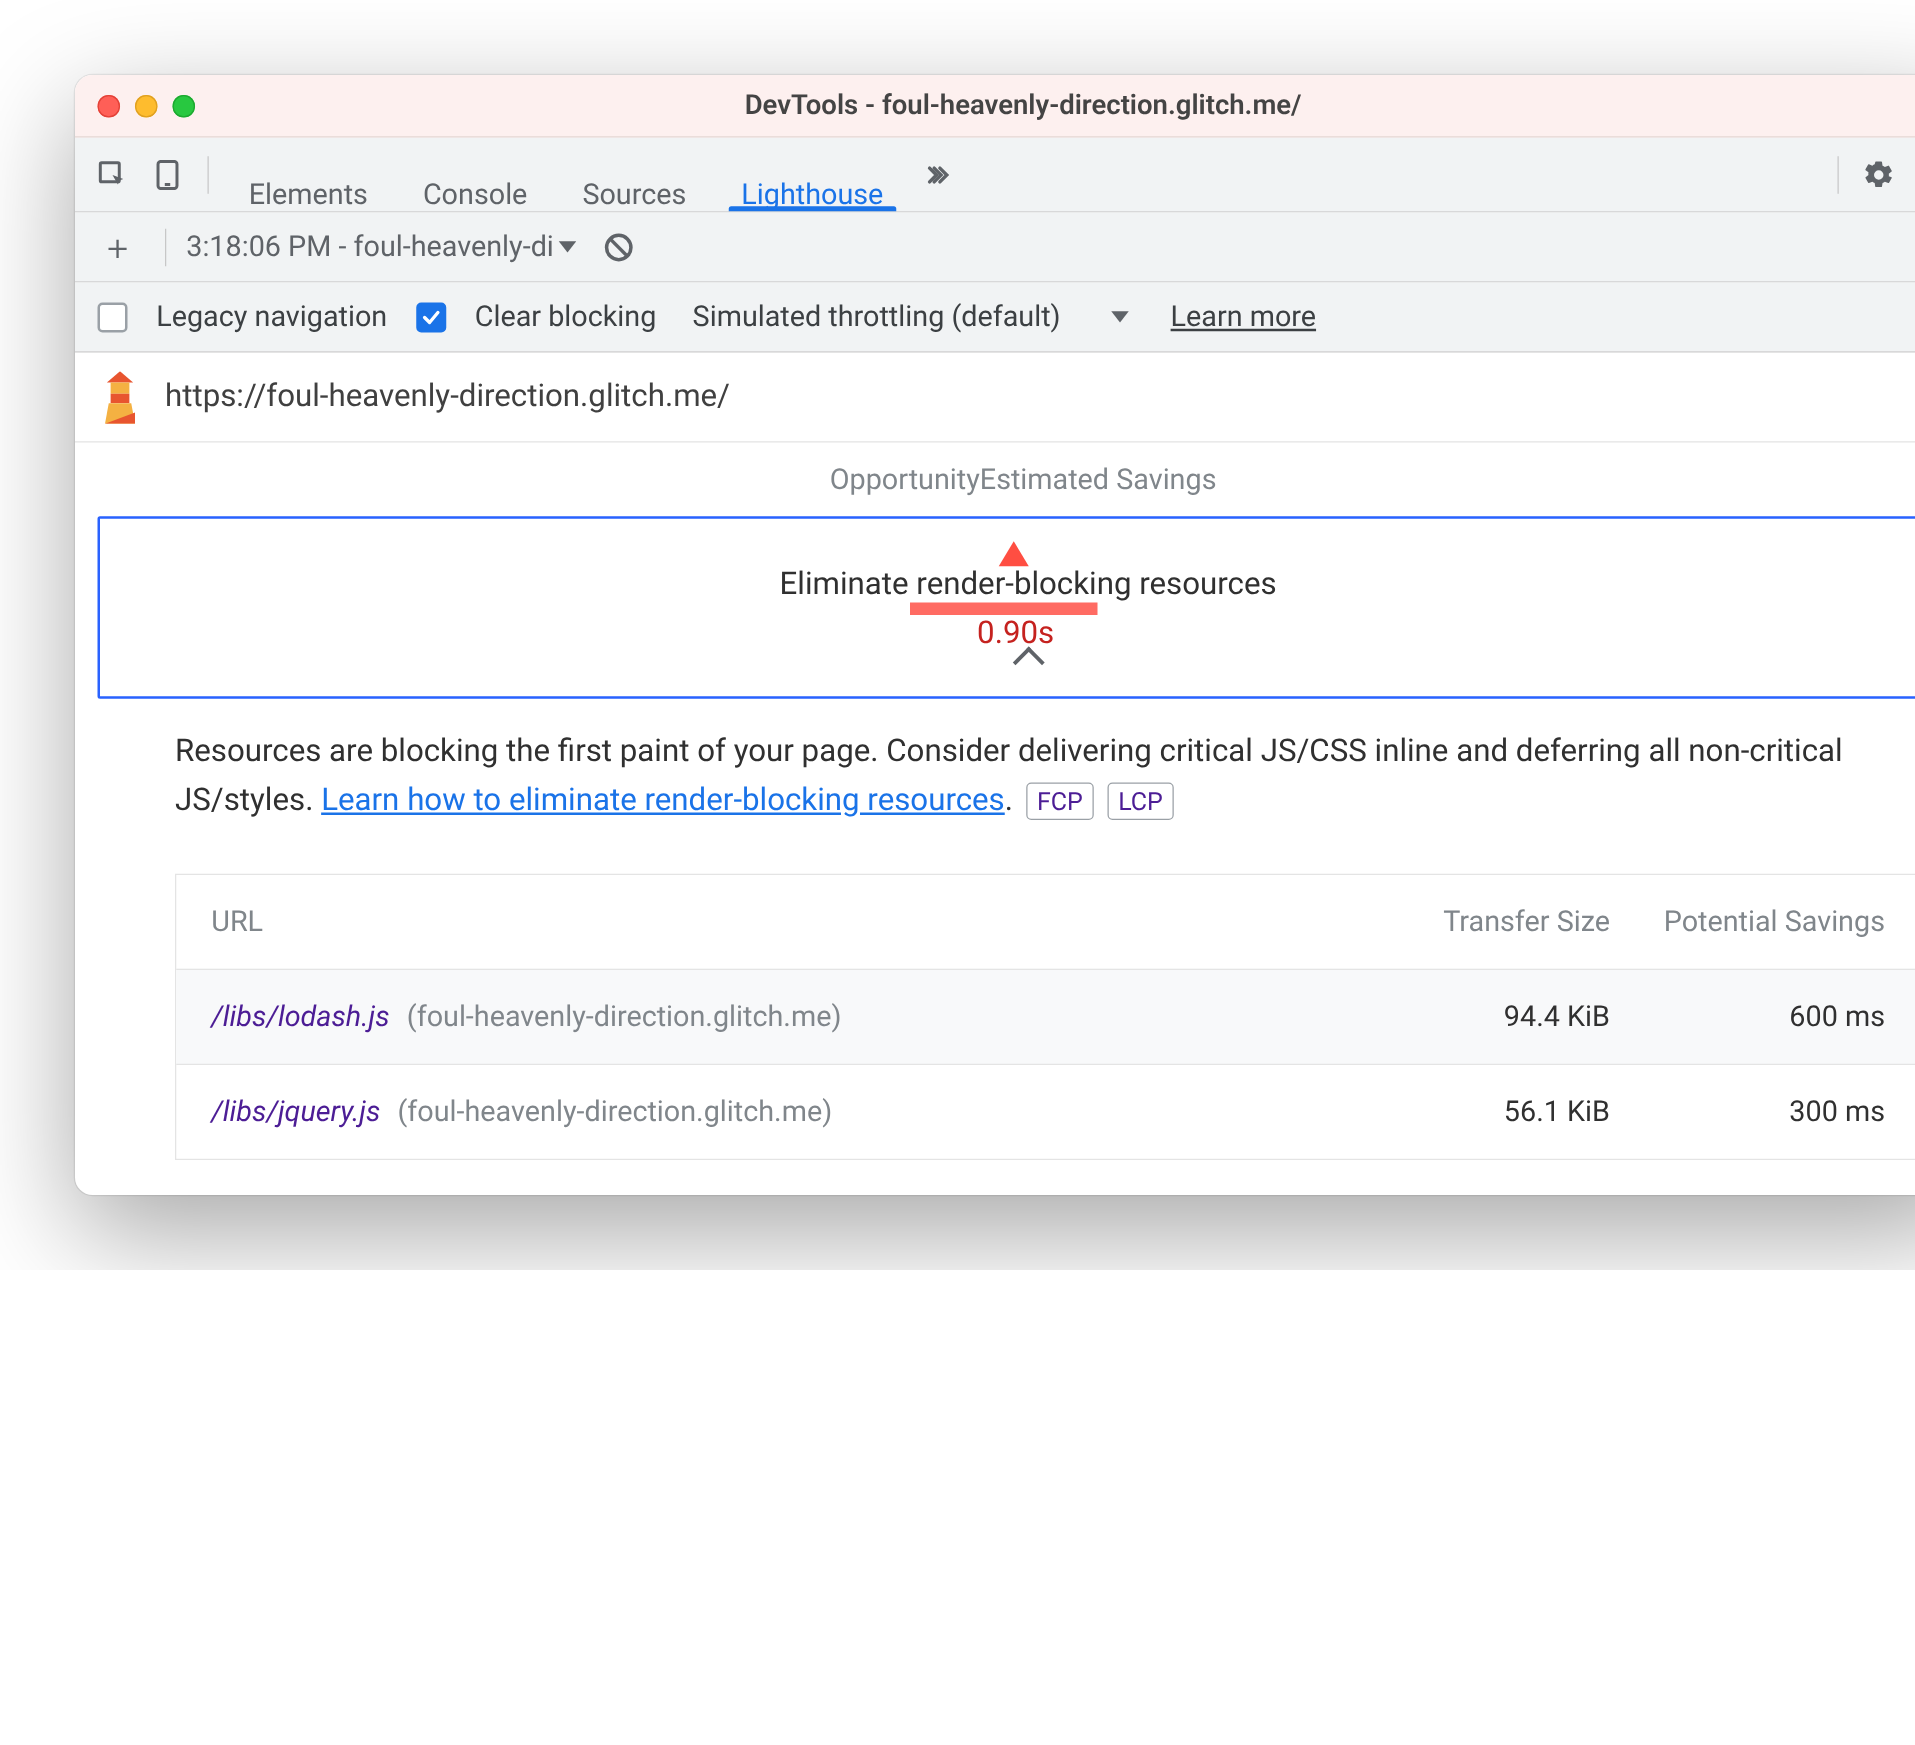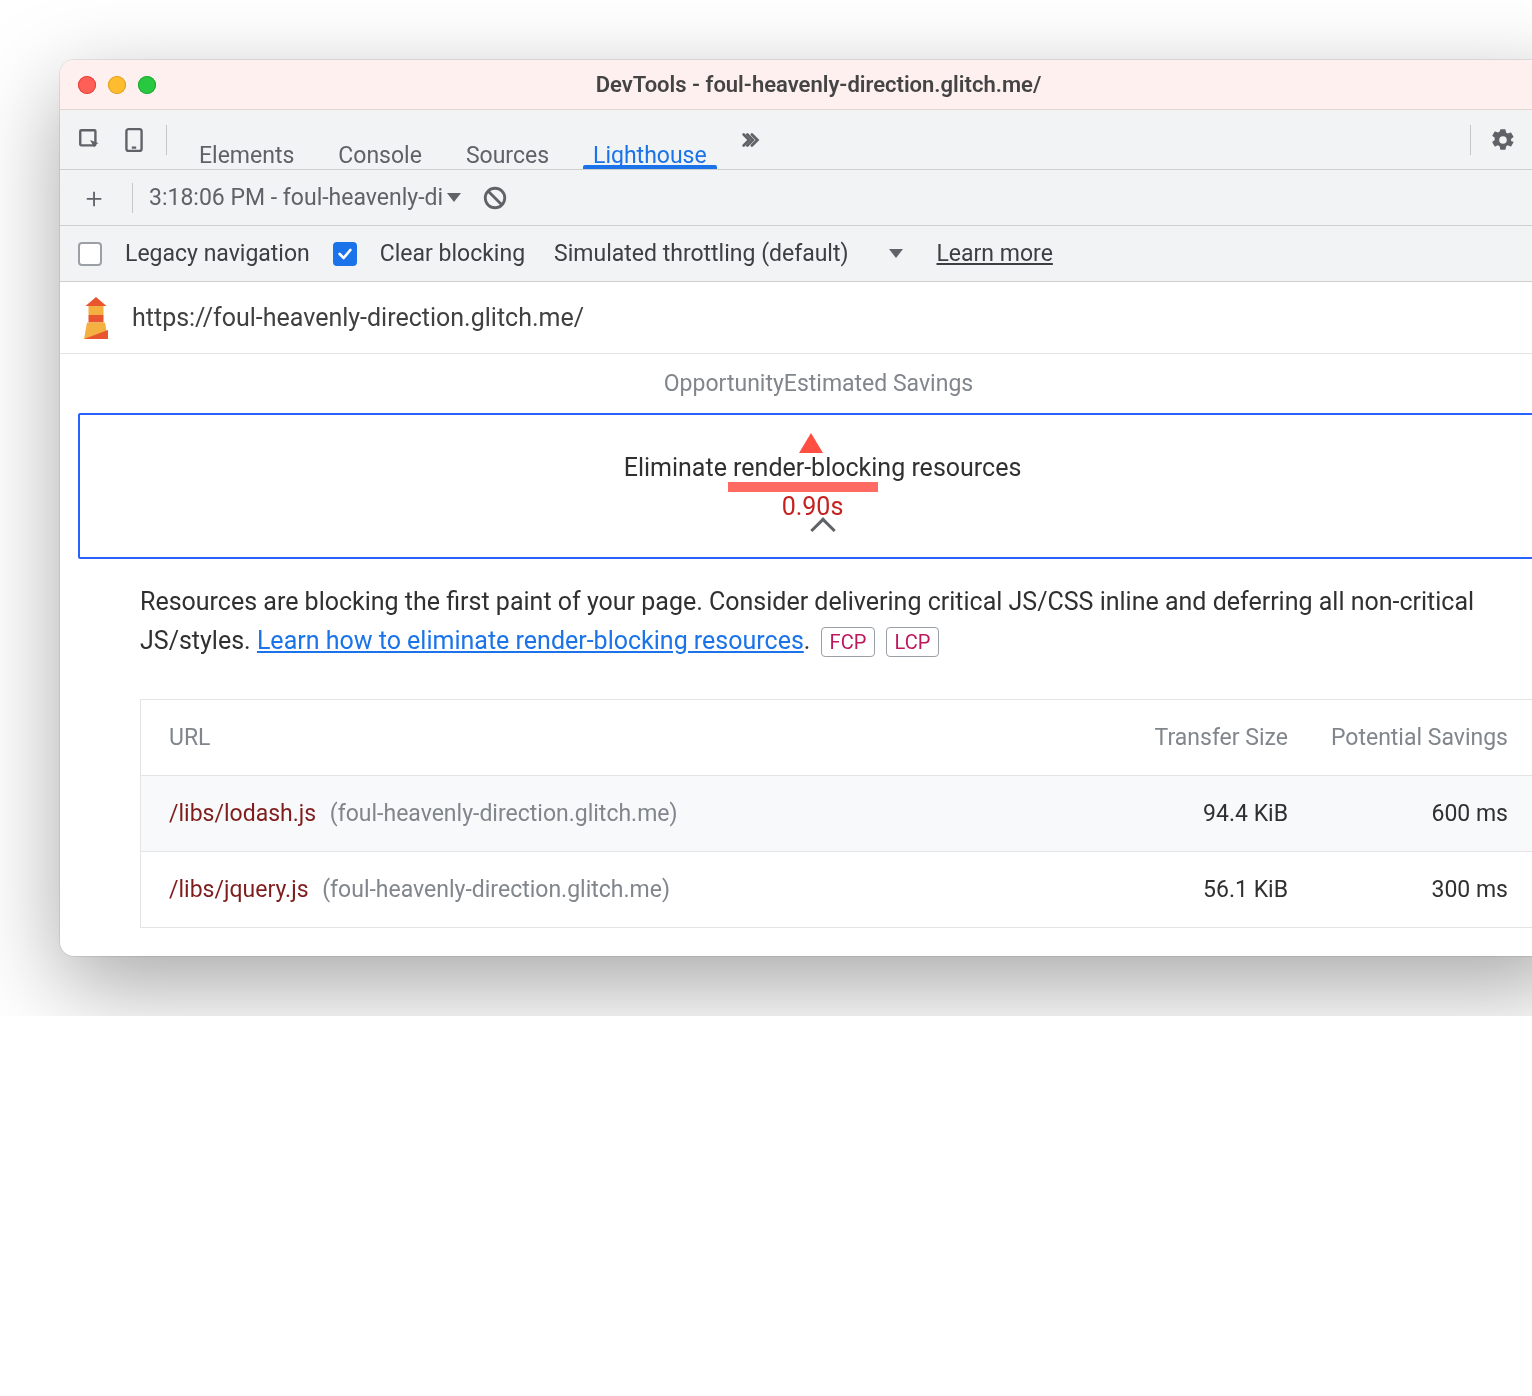--- a/index.html
+++ b/index.html
@@ -192,21 +192,21 @@
     line-height: 1.55;
     color:#303030;
   }
   .desc a { color: var(--link); text-decoration: underline; }
   .pill {
     display:inline-block;
     border:1px solid #9aa0a6;
     border-radius:4px;
     padding: 0 8px;
     font-size: 20px;
-    color:#be185d;
+    color:#4c1d95;
     margin-left: 4px;
     line-height: 1.4;
   }
   
   .tbl {
     margin: 28px 40px 0 80px;
     border:1px solid #e4e4e4;
   }
   .thead, .trow {
     display: grid;
@@ -214,21 +214,21 @@
     padding: 24px 28px;
     align-items: center;
   }
   .thead {
     color: var(--text-light);
     font-size: 23px;
   }
   .th.right, .td.right { text-align: right; }
   .trow { border-top:1px solid #e4e4e4; font-size: 23px; }
   .trow:nth-child(2) { background:#f8f9fa; }
-  .path { color:#7f1d1d; }
+  .path { color:#4c1d95;font-style:italic; }
   .host { color: var(--text-light); margin-left: 8px; }
   svg { display:block; }
 </style>
 </head>
 <body>
 
 <div class="window">
 
   <div class="titlebar">
     <div class="traffic">

